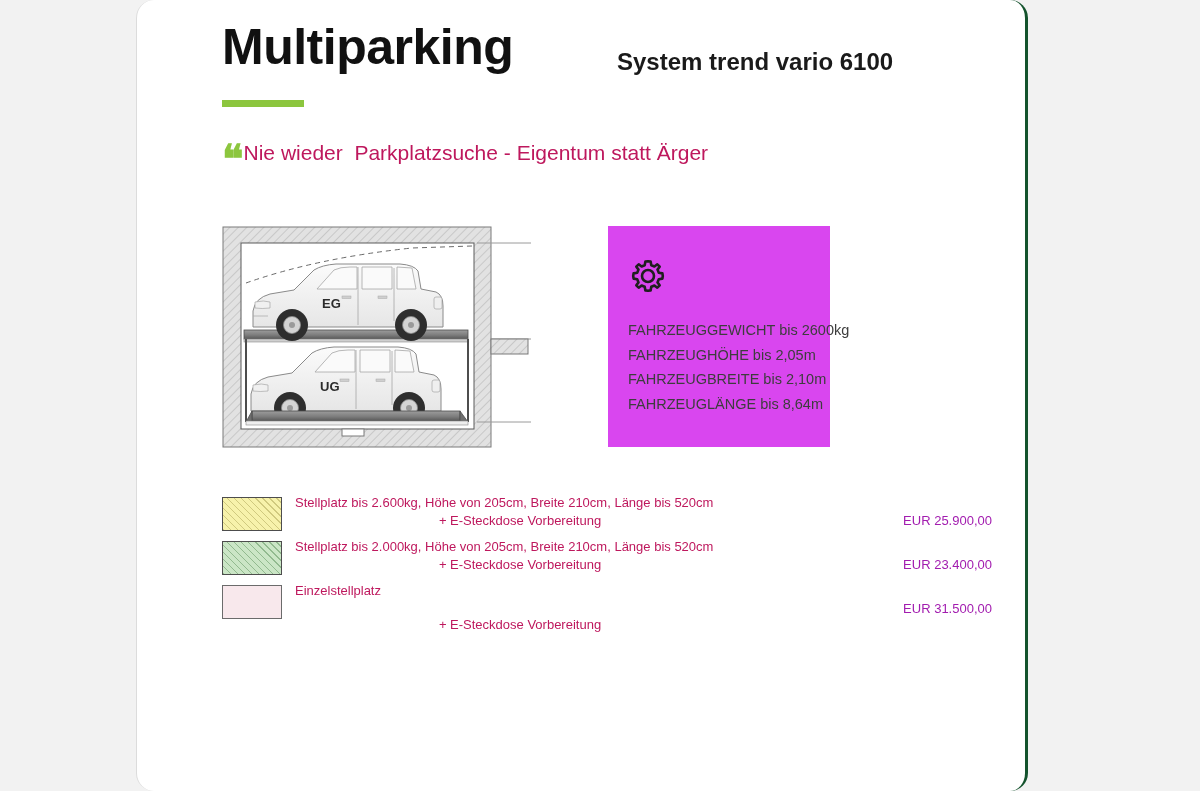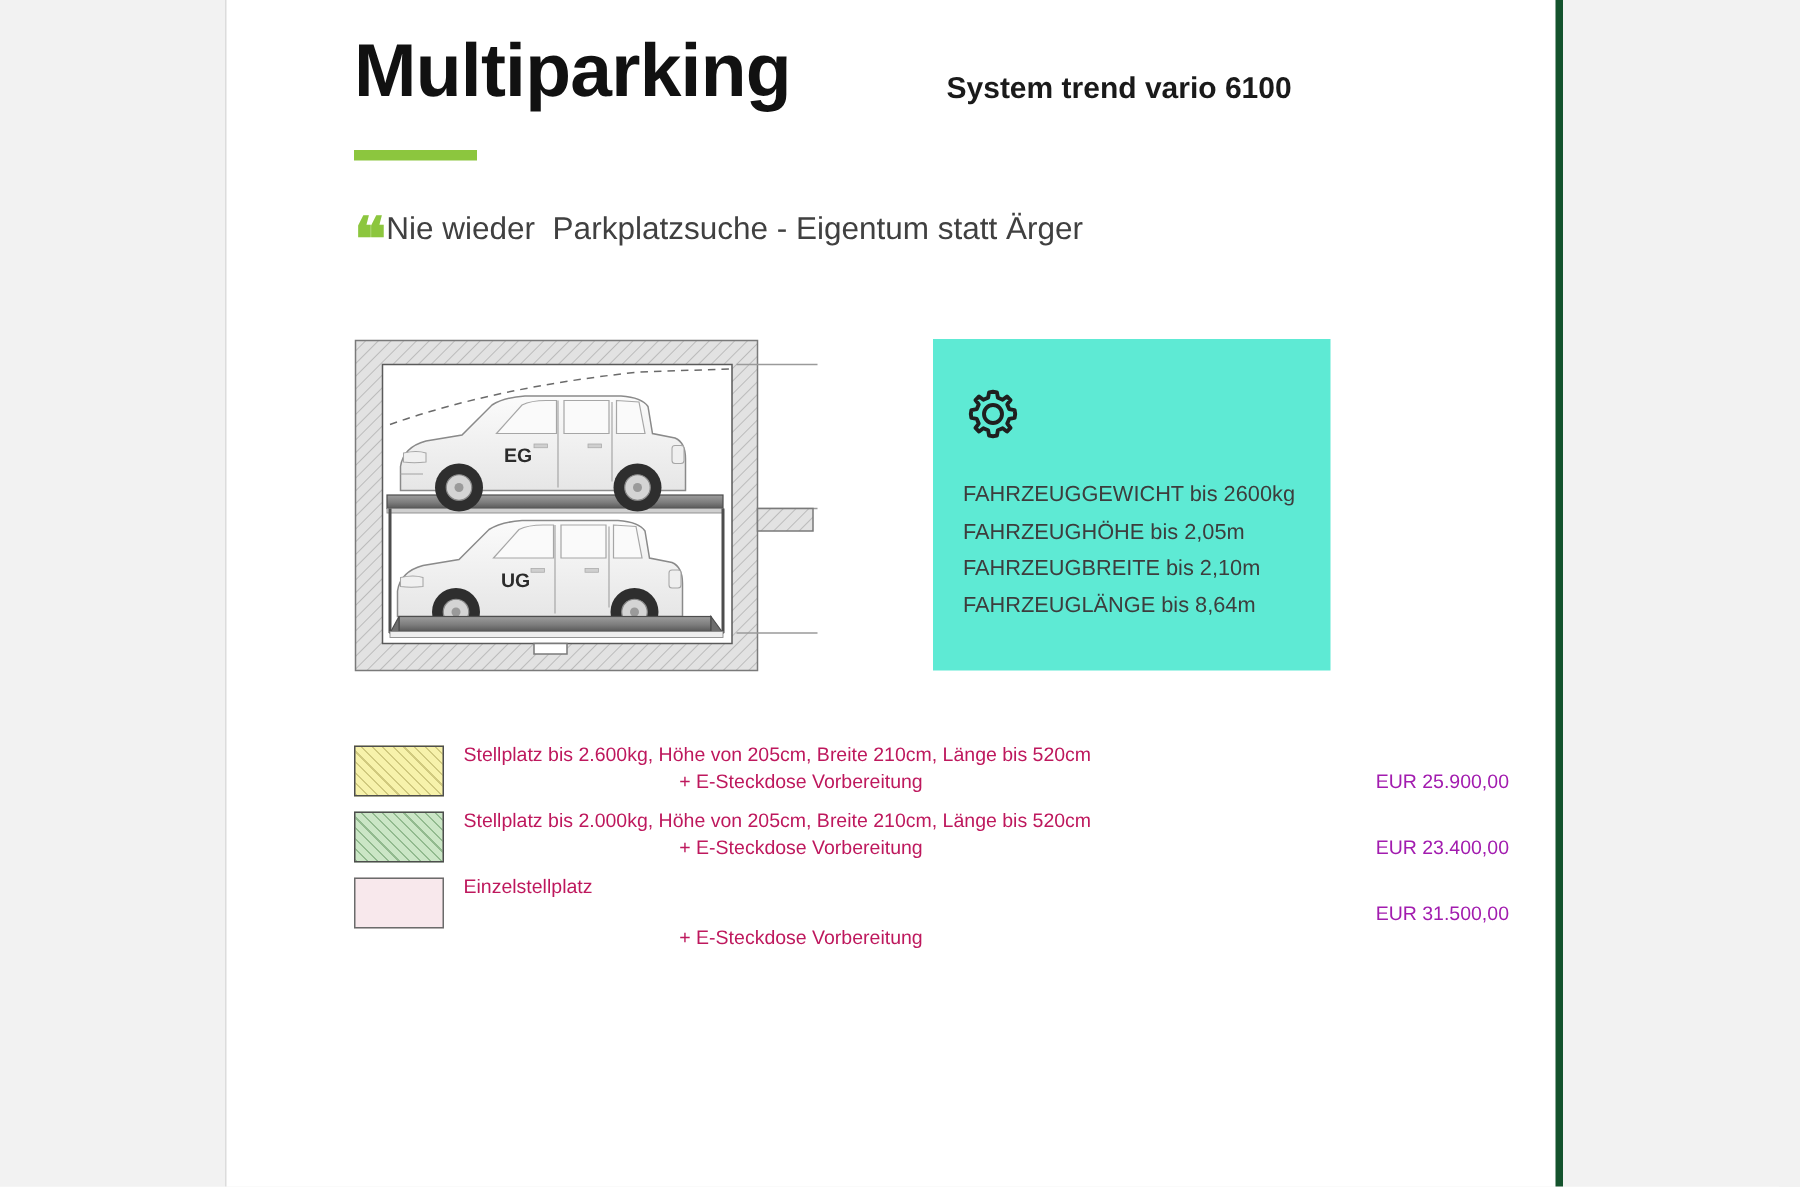--- a/index.html
+++ b/index.html
@@ -6,28 +6,29 @@
     margin: 0;
     padding: 0;
     background: #f2f2f2;
     width: 1200px;
     height: 791px;
     overflow: hidden;
     font-family: "Liberation Sans", sans-serif;
   }
   .page {
     position: absolute;
-    left: 150px;
+    left: 136px;
     top: 0;
     width: 892px;
     height: 791px;
     background: #ffffff;
     border-left: 1px solid #dcdcdc;
-    border-right: 5px solid #14532d;
+    border-right: 3px solid #14532d;
     box-sizing: border-box;
+    border-radius: 18px;
   }
 
   
   .header {
     position: absolute;
     left: 85px;
     top: 22px;
     width: 760px;
     height: 90px;
   }
@@ -39,21 +40,21 @@
     font-weight: 700;
     letter-spacing: -0.5px;
     color: #111111;
     line-height: 1;
     white-space: nowrap;
   }
   .subtitle {
     position: absolute;
     left: 395px;
     top: 26px;
-    font-size: 20px;
+    font-size: 24px;
     font-weight: 700;
     color: #1a1a1a;
     white-space: nowrap;
   }
   .accent-bar {
     position: absolute;
     left: 0;
     top: 78px;
     width: 82px;
     height: 7px;
@@ -75,43 +76,43 @@
     color: #8cc63e;
     font-family: "Liberation Serif", serif;
     font-weight: 700;
     margin-right: 2px;
     position: relative;
     top: 7px;
     letter-spacing: -2px;
   }
   .quote-text {
     font-size: 21px;
-    color: #404040;
+    color: #be185d;
     white-space: pre;
   }
 
   
   .diagram {
     position: absolute;
     left: 85px;
     top: 226px;
     width: 310px;
     height: 285px;
     text-align: right;
   }
   .diagram svg { display: block; }
 
   
   .spec-box {
     position: absolute;
     left: 471px;
     top: 226px;
-    width: 265px;
+    width: 222px;
     height: 221px;
-    background: #5eead4;
+    background: #d946ef;
   }
   .gear-icon {
     position: absolute;
     left: 21px;
     top: 31px;
     width: 38px;
     height: 38px;
   }
   .spec-list {
     position: absolute;

